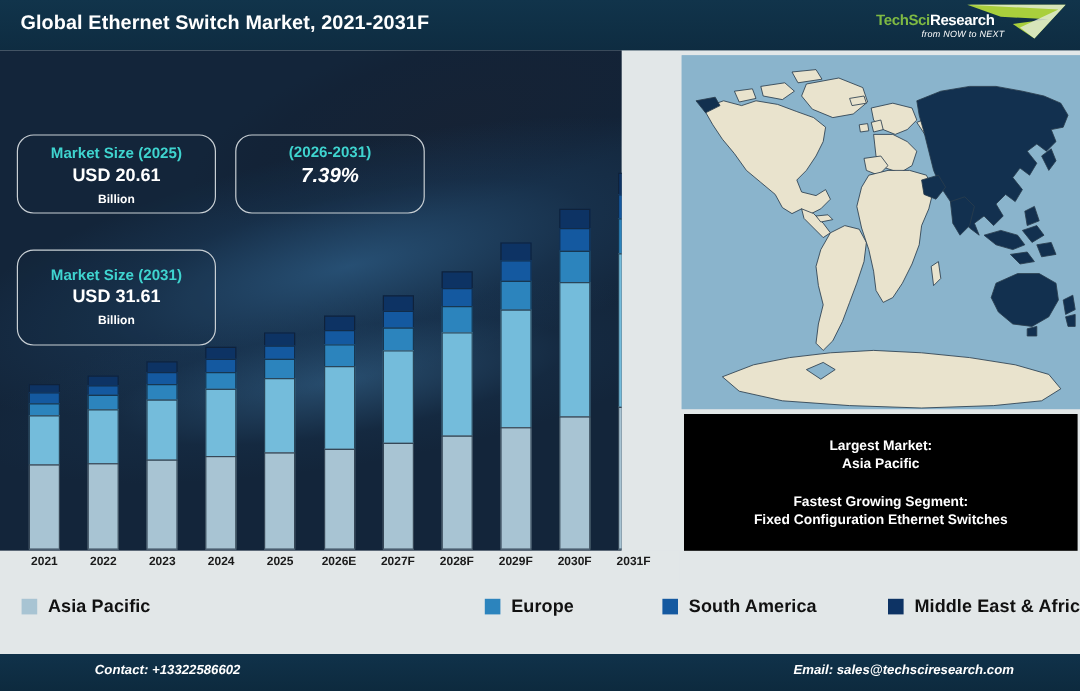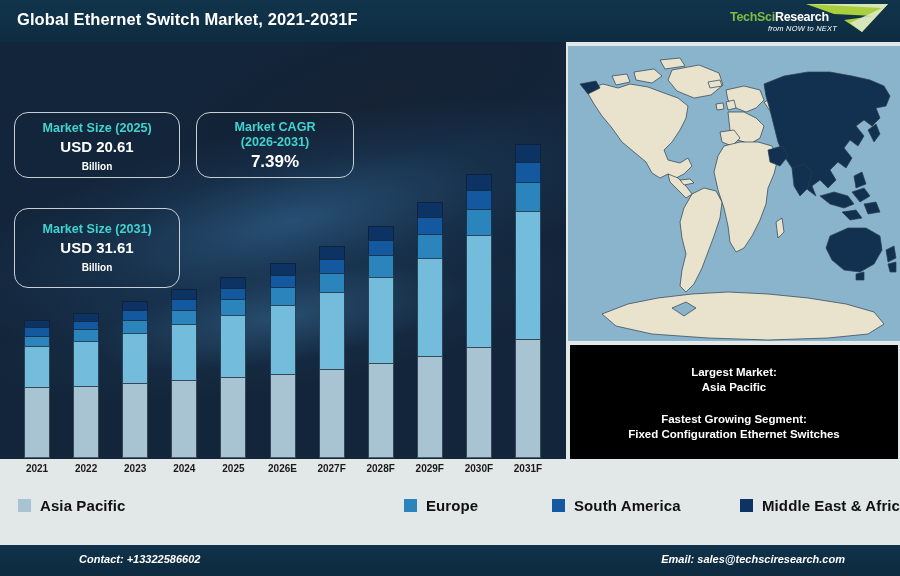--- a/index.html
+++ b/index.html
@@ -61,21 +61,21 @@
   #logo-swoosh {
     position: absolute;
     right: 2px; top: 0px;
     width: 86px; height: 34px;
   }
 
   
   #chart-panel {
     position: absolute;
     left: 0; top: 42px;
-    width: 566px; height: 417px;
+    width: 518px; height: 417px;
     background: #13253a;
     overflow: hidden;
   }
   #chart-bg-glow1 {
     position: absolute;
     left: -120px; top: 30px;
     width: 820px; height: 300px;
     background: radial-gradient(ellipse 60% 46% at 50% 50%, rgba(57,118,168,0.52) 0%, rgba(35,79,120,0.26) 42%, rgba(19,37,58,0) 72%);
     transform: rotate(-13deg);
   }
@@ -152,21 +152,21 @@
   }
   .card-unit {
     color: #ffffff;
     font-weight: bold;
     font-size: 10px;
     line-height: 19px;
   }
   #card-size-2025 { left: 14px; top: 70px; width: 166px; height: 66px; padding-top: 8px; }
   #card-cagr     { left: 196px; top: 70px; width: 158px; height: 66px; padding-top: 7px; }
   #card-size-2031 { left: 14px; top: 166px; width: 166px; height: 80px; padding-top: 13px; }
-  #cagr-val { font-size: 17px; line-height: 24px; }
+  #cagr-val { font-size: 17px; line-height: 24px; font-style: italic; }
 
   
   #map-panel {
     position: absolute;
     left: 568px; top: 46px;
     width: 332px; height: 295px;
     background: #8ab4cc;
     overflow: hidden;
   }
   #map-svg { display:block; width:100%; height:100%; }
@@ -350,21 +350,20 @@
         </div>
       </div>
 
     <div class="card" id="card-size-2025">
       <div class="card-title">Market Size (2025)</div>
       <div class="card-val">USD 20.61</div>
       <div class="card-unit">Billion</div>
     </div>
 
     <div class="card" id="card-cagr">
-      <div class="card-title">Market CAGR</div>
       <div class="card-title">(2026-2031)</div>
       <div class="card-val" id="cagr-val">7.39%</div>
     </div>
 
     <div class="card" id="card-size-2031">
       <div class="card-title">Market Size (2031)</div>
       <div class="card-val">USD 31.61</div>
       <div class="card-unit">Billion</div>
     </div>
   </div>

